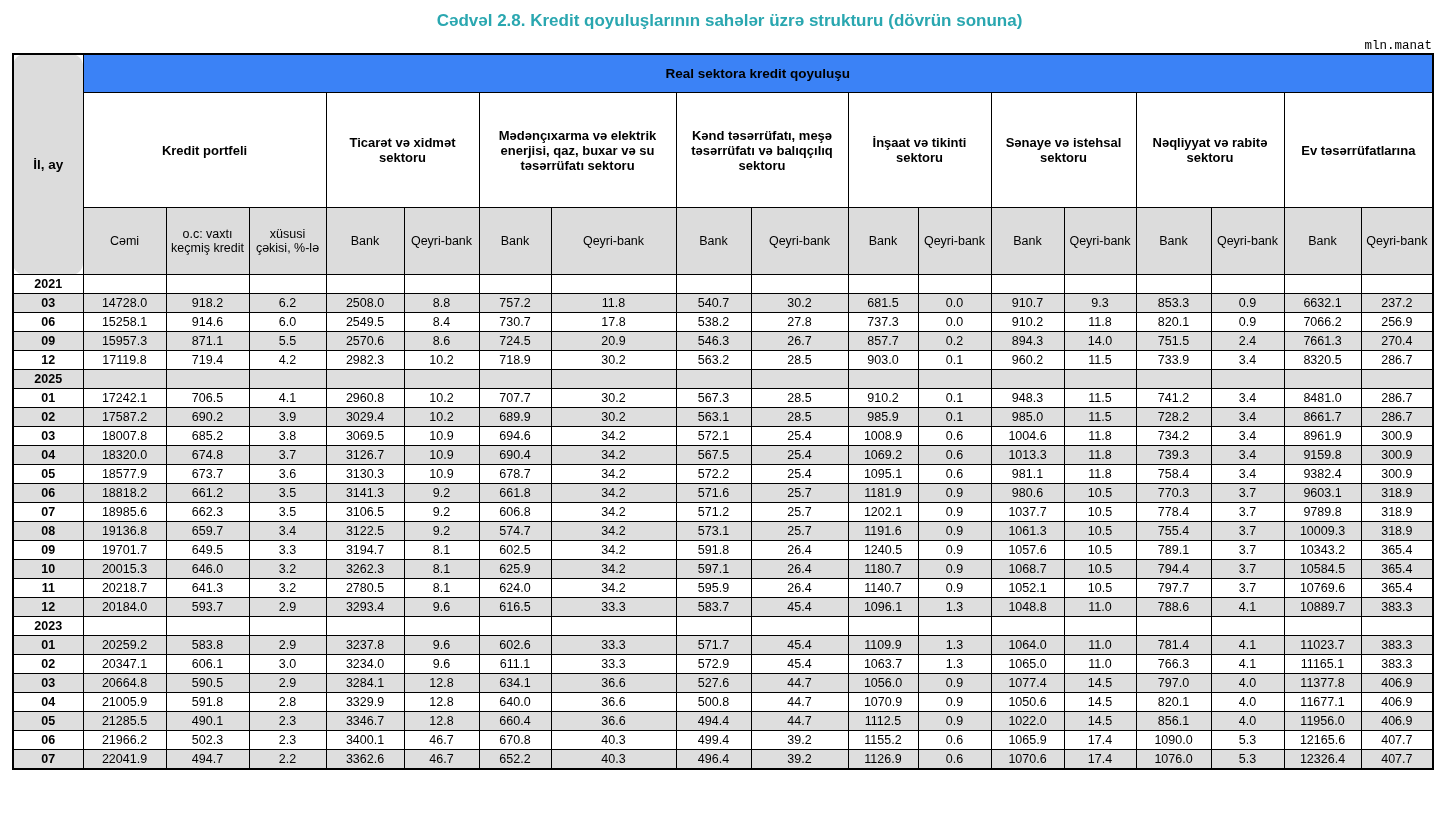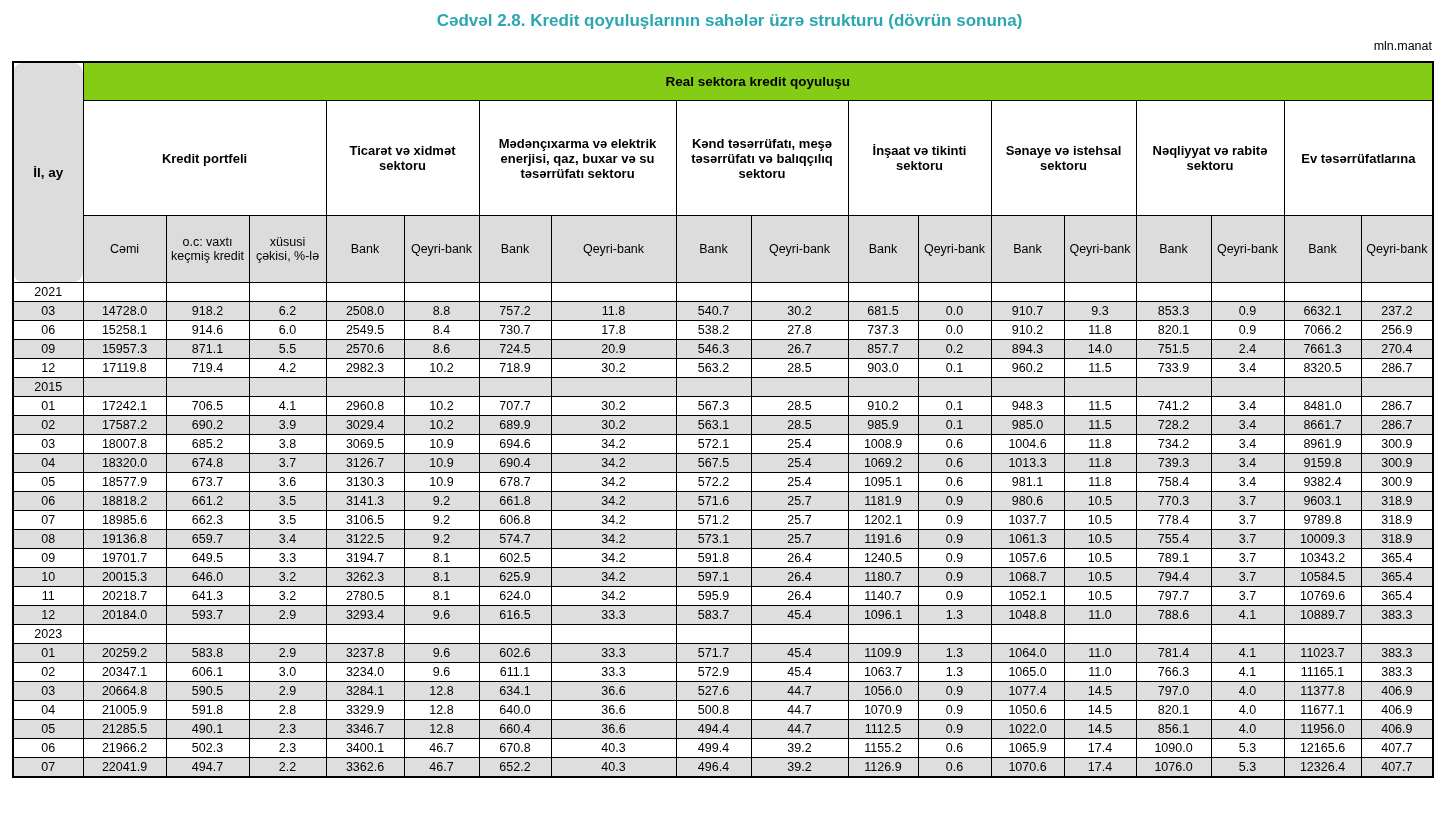--- a/index.html
+++ b/index.html
@@ -1,28 +1,28 @@
 <!DOCTYPE html>
 <html><head>
 <meta charset="utf-8">
 <style>
   html,body{margin:0;padding:0;background:#fff;}
   body{width:1443px;height:825px;font-family:"Liberation Sans",sans-serif;color:#000;overflow:hidden;}
   .page-title{margin-top:11px;text-align:center;font-size:17px;font-weight:bold;color:#2aa7b0;margin-left:16px;}
-  .unit-line{width:1432px;text-align:right;font-size:12.5px;margin-top:8px;margin-bottom:8px;}
+  .unit-line{width:1432px;text-align:right;font-size:12.5px;margin-top:8px;margin-bottom:0;font-family:Liberation Mono, monospace;}
   table.main{border-collapse:collapse;table-layout:fixed;width:1420px;margin-left:12px;border:2px solid #000;}
   table.main th, table.main td{border:1px solid #000;text-align:center;vertical-align:middle;overflow:hidden;}
   thead th{font-size:13px;padding:2px 4px;}
   th.corner{background:#dcdcdc;font-weight:bold;font-size:13.5px;border-radius:12px;}
-  th.tophdr{background:#84cc16;font-weight:bold;height:33px;font-size:13.5px;}
+  th.tophdr{background:#3b82f6;font-weight:bold;height:33px;font-size:13.5px;}
   tr.grouprow th{background:#ffffff;font-weight:bold;height:110px;}
   tr.subrow th{background:#dcdcdc;font-weight:normal;height:62px;font-size:12.5px;padding:2px 3px;}
   tbody td{font-size:12.5px;height:18px;padding:0 2px;background:#fff;}
   tbody tr.stripe td{background:#dedede;}
-  tbody td.rowlabel{font-weight:normal;}
+  tbody td.rowlabel{font-weight:bold;}
   .notes{margin:4px 0 0 20px;font-size:12.5px;line-height:1.45;}
 </style>
 </head>
 <body>
 
 <div class="page-title">Cədvəl 2.8. Kredit qoyuluşlarının sahələr üzrə strukturu (dövrün sonuna)</div>
 <div class="unit-line">mln.manat</div>
 
 <table class="main">
   <colgroup>
@@ -175,21 +175,21 @@
         <td>903.0</td>
         <td>0.1</td>
         <td>960.2</td>
         <td>11.5</td>
         <td>733.9</td>
         <td>3.4</td>
         <td>8320.5</td>
         <td>286.7</td>
       </tr>
       <tr class="stripe">
-        <td class="rowlabel">2015</td>
+        <td class="rowlabel">2025</td>
         <td></td>
         <td></td>
         <td></td>
         <td></td>
         <td></td>
         <td></td>
         <td></td>
         <td></td>
         <td></td>
         <td></td>

